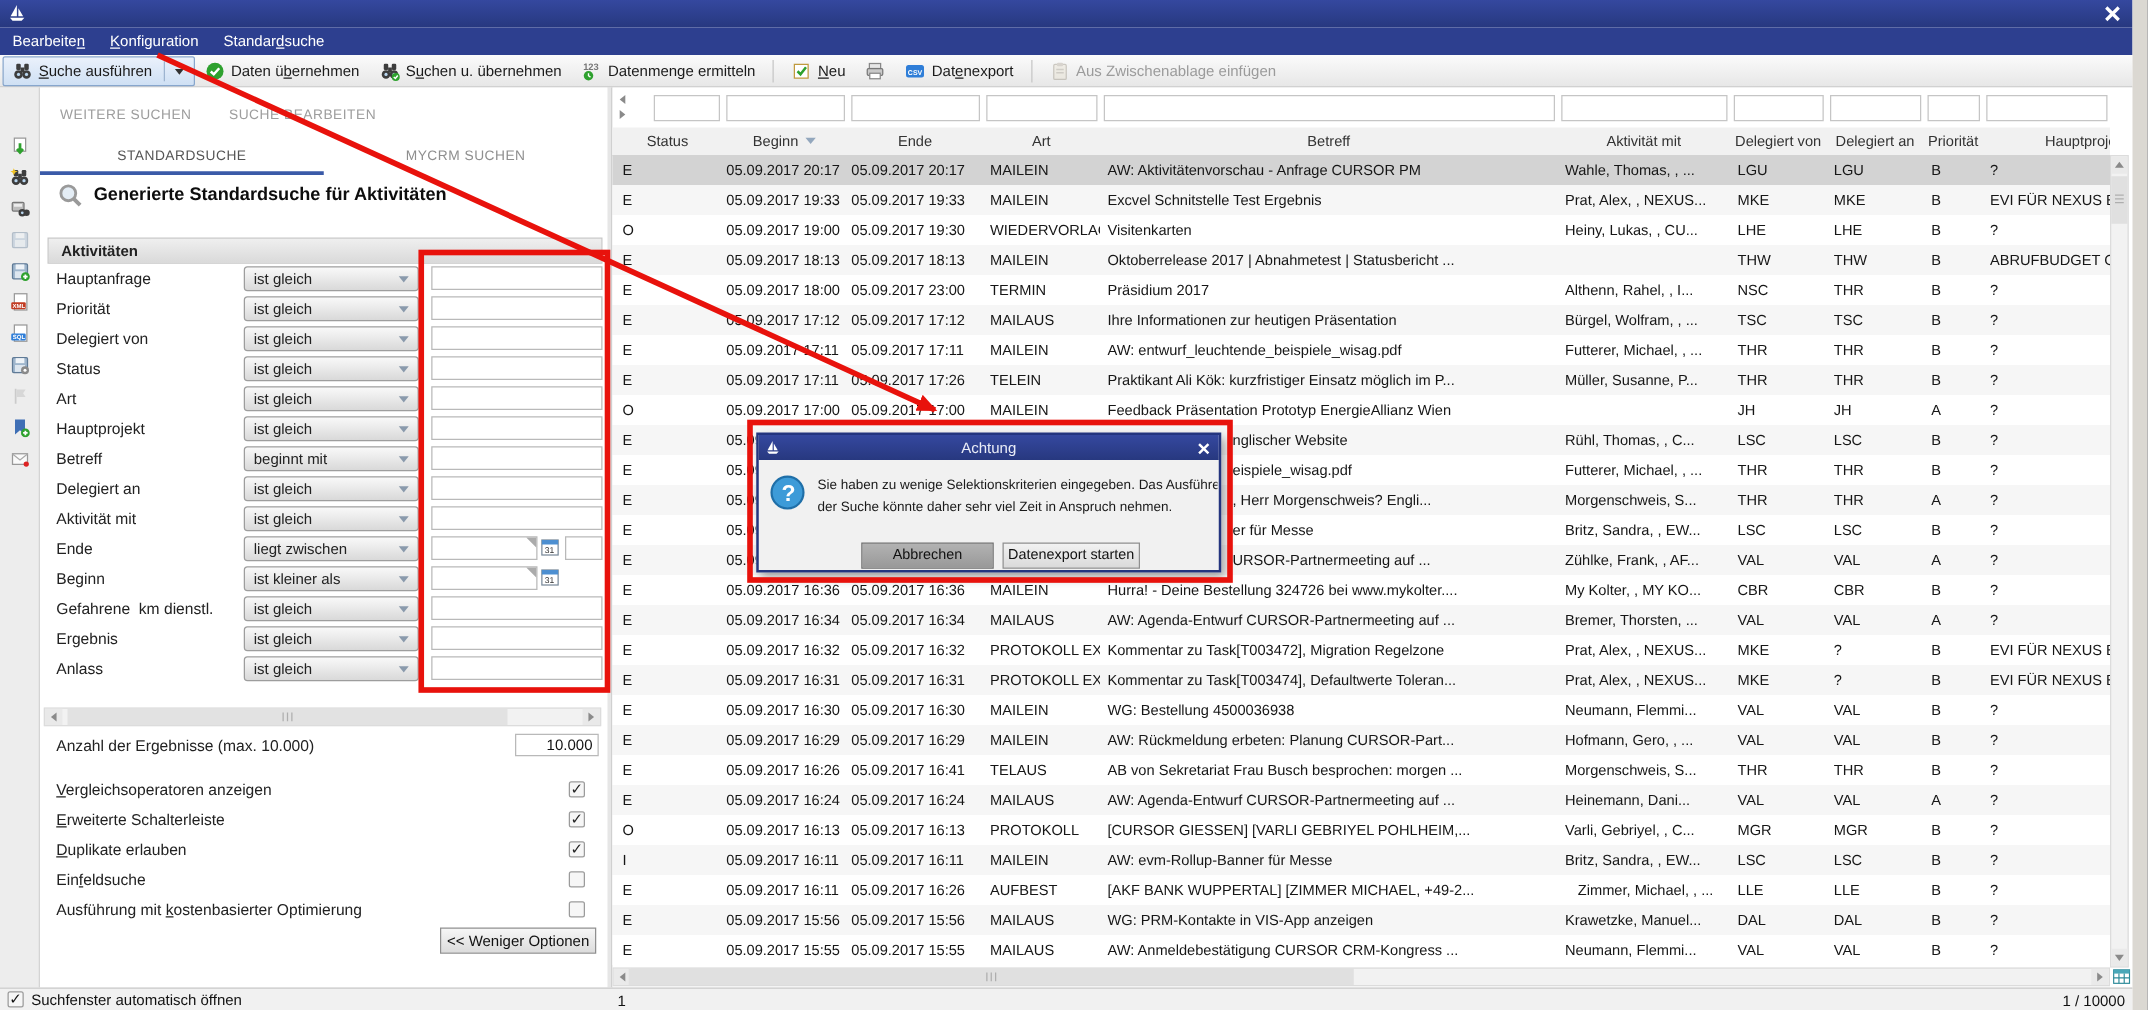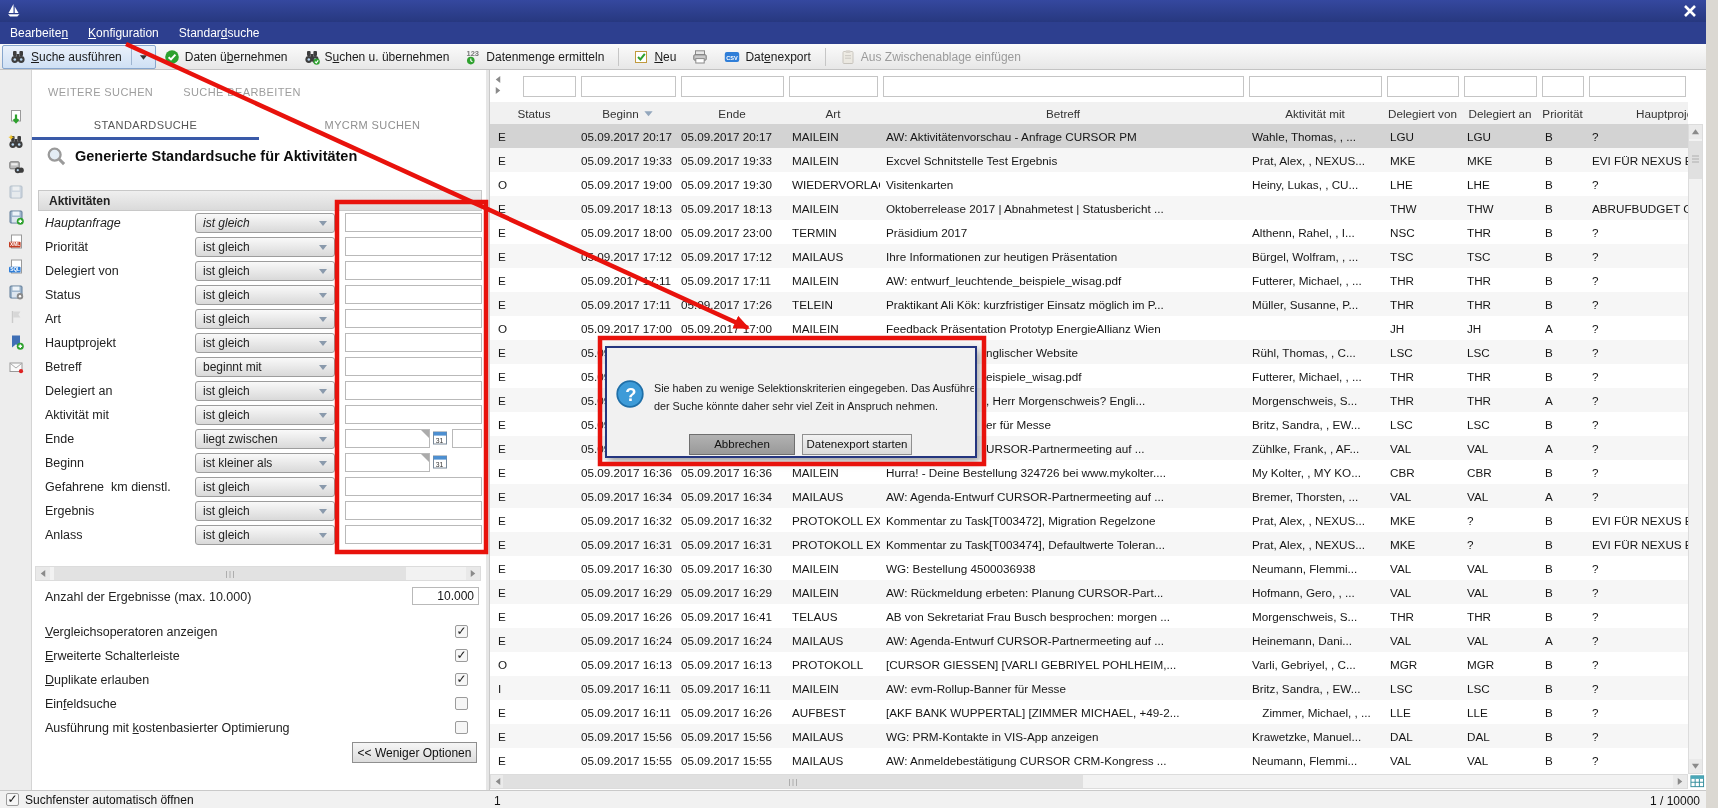--- a/index.html
+++ b/index.html
@@ -389,21 +389,21 @@
       <span class="icon16">
           <svg width="16" height="16" viewBox="0 0 16 16">
             <circle cx="7" cy="7" r="4.4" fill="#e4edf5" stroke="#9a9a9a" stroke-width="1.7"></circle>
             <path d="M10.4 10.4 L14 14" stroke="#9a9a9a" stroke-width="2.3"></path>
           </svg>
         </span>
       <span>Generierte Standardsuche für Aktivitäten</span>
     </div>
     <div class="section-bar">Aktivitäten</div>
     <div class="form" id="form">
-        <div class="frow" style="top: 0px; font-style: italic;">
+        <div class="frow" style="top: 0px;">
           <span class="flabel">Hauptanfrage</span>
           <div class="fsel">
             <span>ist gleich</span>
             <span class="chev"></span>
           </div>
           <div class="finput"></div>
         </div>
         <div class="frow" style="top: 24px;">
           <span class="flabel">Priorität</span>
           <div class="fsel">
@@ -1001,20 +1001,31 @@
   <div class="statusbar">
     <span class="sb-chk">✓</span>
     <span class="sb-label">Suchfenster automatisch öffnen</span>
     <span class="sb-row">1</span>
     <span class="sb-counter">1 / 10000</span>
   </div>
 
   <div class="right-strip"></div>
 
   <div class="dialog">
+    <div class="dlg-title">
+      <span class="app-ic"><svg width="100%" height="100%" viewBox="0 0 16 16">
+            <path d="M7.5 1 L7.5 10 L2.5 10 Z" fill="#fff"></path>
+            <path d="M8.7 3.5 L12.5 10 L8.7 10 Z" fill="#fff"></path>
+            <path d="M2 11.2 H13.5 L11.3 13.6 H4 Z" fill="#fff"></path>
+          </svg></span>
+      <span class="dlg-title-text">Achtung</span>
+      <span class="dlg-close"><svg width="100%" height="100%" viewBox="0 0 16 16">
+            <path d="M3 3 L13 13 M13 3 L3 13" stroke="#fff" stroke-width="2.6"></path>
+          </svg></span>
+    </div>
     <span class="dlg-qicon"><svg width="100%" height="100%" viewBox="0 0 16 16">
           <circle cx="8" cy="8" r="7.3" fill="#3d9bd8" stroke="#1f6fa8"></circle>
           <text x="5.3" y="11.8" font-size="10.5" font-weight="bold" fill="#fff" font-family="Liberation Sans,sans-serif">?</text>
         </svg></span>
     <div class="dlg-line dlg-l1">Sie haben zu wenige Selektionskriterien eingegeben. Das Ausführen</div>
     <div class="dlg-line dlg-l2">der Suche könnte daher sehr viel Zeit in Anspruch nehmen.</div>
     <div class="dlg-btn primary">Abbrechen</div>
     <div class="dlg-btn secondary">Datenexport starten</div>
   </div>
 

